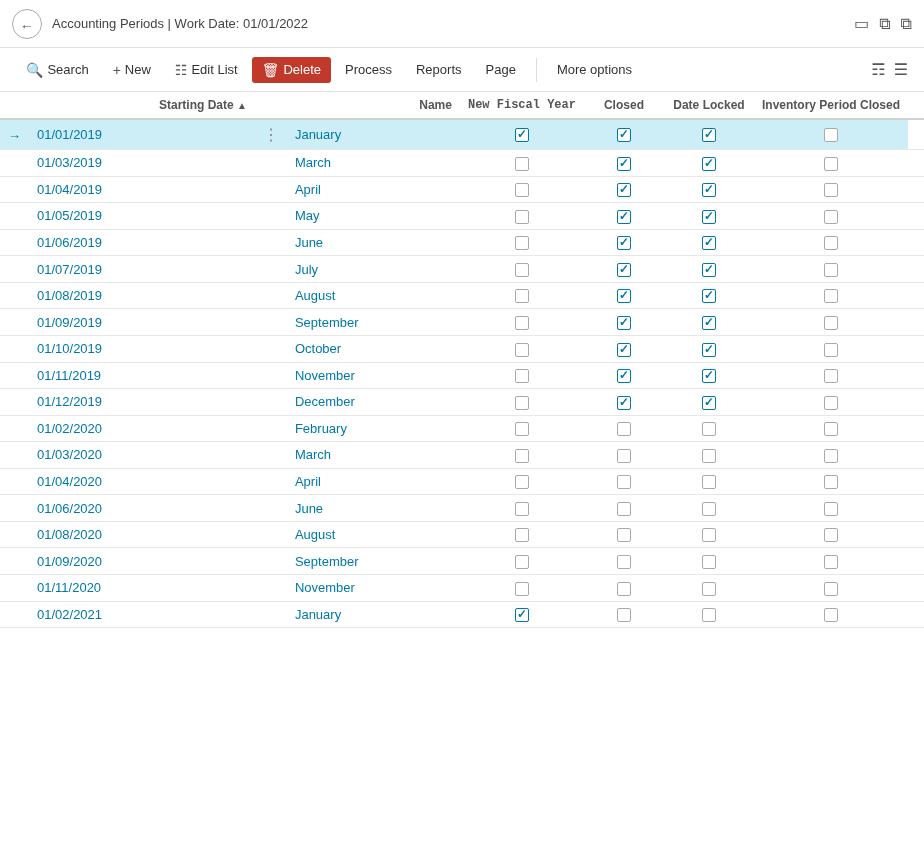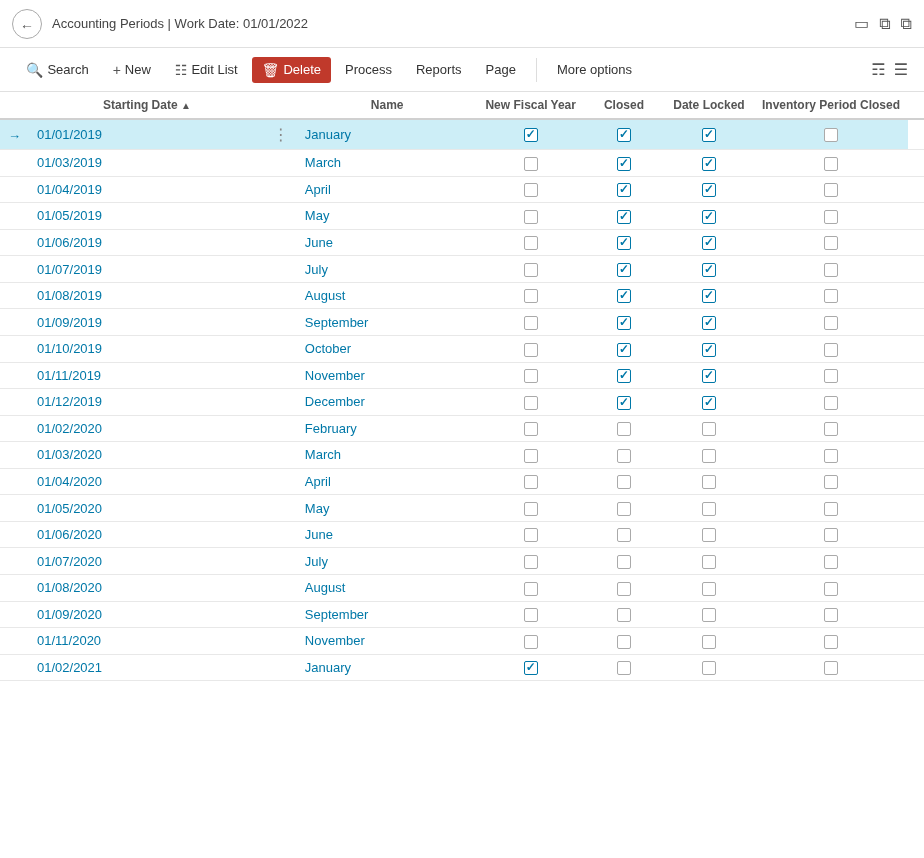--- a/index.html
+++ b/index.html
@@ -39,21 +39,21 @@
     
     .table-container {
       background: #fff; margin: 0; overflow-y: auto;
       height: calc(858px - 48px - 44px);
       border-top: none;
     }
     table { width: 100%; border-collapse: collapse; }
     thead th {
       position: sticky; top: 0; background: #fff;
       border-bottom: 2px solid #d0d0d0;
-      padding: 6px 8px; text-align: center; font-weight: 600;
+      padding: 6px 8px; text-align: right; font-weight: 600;
       font-size: 12px; color: #555; white-space: nowrap;
       z-index: 10;
     }
     thead th.center { text-align: center; }
     tbody tr { border-bottom: 1px solid #e8e8e8; }
     tbody tr.selected { background: #cdeef7; }
     tbody td { padding: 5px 8px; font-size: 13px; }
     tbody td.link { color: #0078a8; cursor: pointer; }
     tbody td.center { text-align: center; }
     .row-arrow { color: #0078a8; font-weight: bold; width: 20px; text-align: center; }
@@ -130,21 +130,21 @@
 <div class="table-container">
   <table>
     <thead>
       <tr>
         <th style="width:22px;"></th>
         <th style="cursor:pointer;">
           Starting Date <span class="sort-arrow">▲</span>
         </th>
         <th style="width:14px;"></th>
         <th style="cursor:pointer;">Name</th>
-        <th class="center" style="width:90px;">New Fiscal Year</th>
+        <th class="center" style="width:90px;font-family:Liberation Mono, monospace;">New Fiscal Year</th>
         <th class="center" style="width:80px;">Closed</th>
         <th class="center" style="width:90px;">Date Locked</th>
         <th class="center" style="width:110px;margin-top:9px;">Inventory Period Closed</th>
         <th style="width:12px;"></th>
       </tr>
     </thead>
     <tbody id="table-body">
     <tr class="selected">
           <td class="row-arrow">→</td>
           <td class="link">01/01/2019</td>
@@ -280,43 +280,23 @@
           <td class="link">01/04/2020</td>
           <td style="width: 14px; color: rgb(136, 136, 136); cursor: pointer; font-size: 16px;"></td>
           <td class="link">April</td>
           <td class="center"><span class="cb"></span></td>
           <td class="center"><span class="cb"></span></td>
           <td class="center"><span class="cb"></span></td>
           <td class="center"><span class="cb"></span></td>
         </tr>
         <tr>
           <td class="row-arrow"></td>
-          <td class="link">01/05/2020</td>
-          <td style="width: 14px; color: rgb(136, 136, 136); cursor: pointer; font-size: 16px;"></td>
-          <td class="link">May</td>
-          <td class="center"><span class="cb"></span></td>
-          <td class="center"><span class="cb"></span></td>
-          <td class="center"><span class="cb"></span></td>
-          <td class="center"><span class="cb"></span></td>
-        </tr>
-        <tr>
-          <td class="row-arrow"></td>
           <td class="link">01/06/2020</td>
           <td style="width: 14px; color: rgb(136, 136, 136); cursor: pointer; font-size: 16px;"></td>
           <td class="link">June</td>
-          <td class="center"><span class="cb"></span></td>
-          <td class="center"><span class="cb"></span></td>
-          <td class="center"><span class="cb"></span></td>
-          <td class="center"><span class="cb"></span></td>
-        </tr>
-        <tr>
-          <td class="row-arrow"></td>
-          <td class="link">01/07/2020</td>
-          <td style="width: 14px; color: rgb(136, 136, 136); cursor: pointer; font-size: 16px;"></td>
-          <td class="link">July</td>
           <td class="center"><span class="cb"></span></td>
           <td class="center"><span class="cb"></span></td>
           <td class="center"><span class="cb"></span></td>
           <td class="center"><span class="cb"></span></td>
         </tr>
         <tr>
           <td class="row-arrow"></td>
           <td class="link">01/08/2020</td>
           <td style="width: 14px; color: rgb(136, 136, 136); cursor: pointer; font-size: 16px;"></td>
           <td class="link">August</td>

